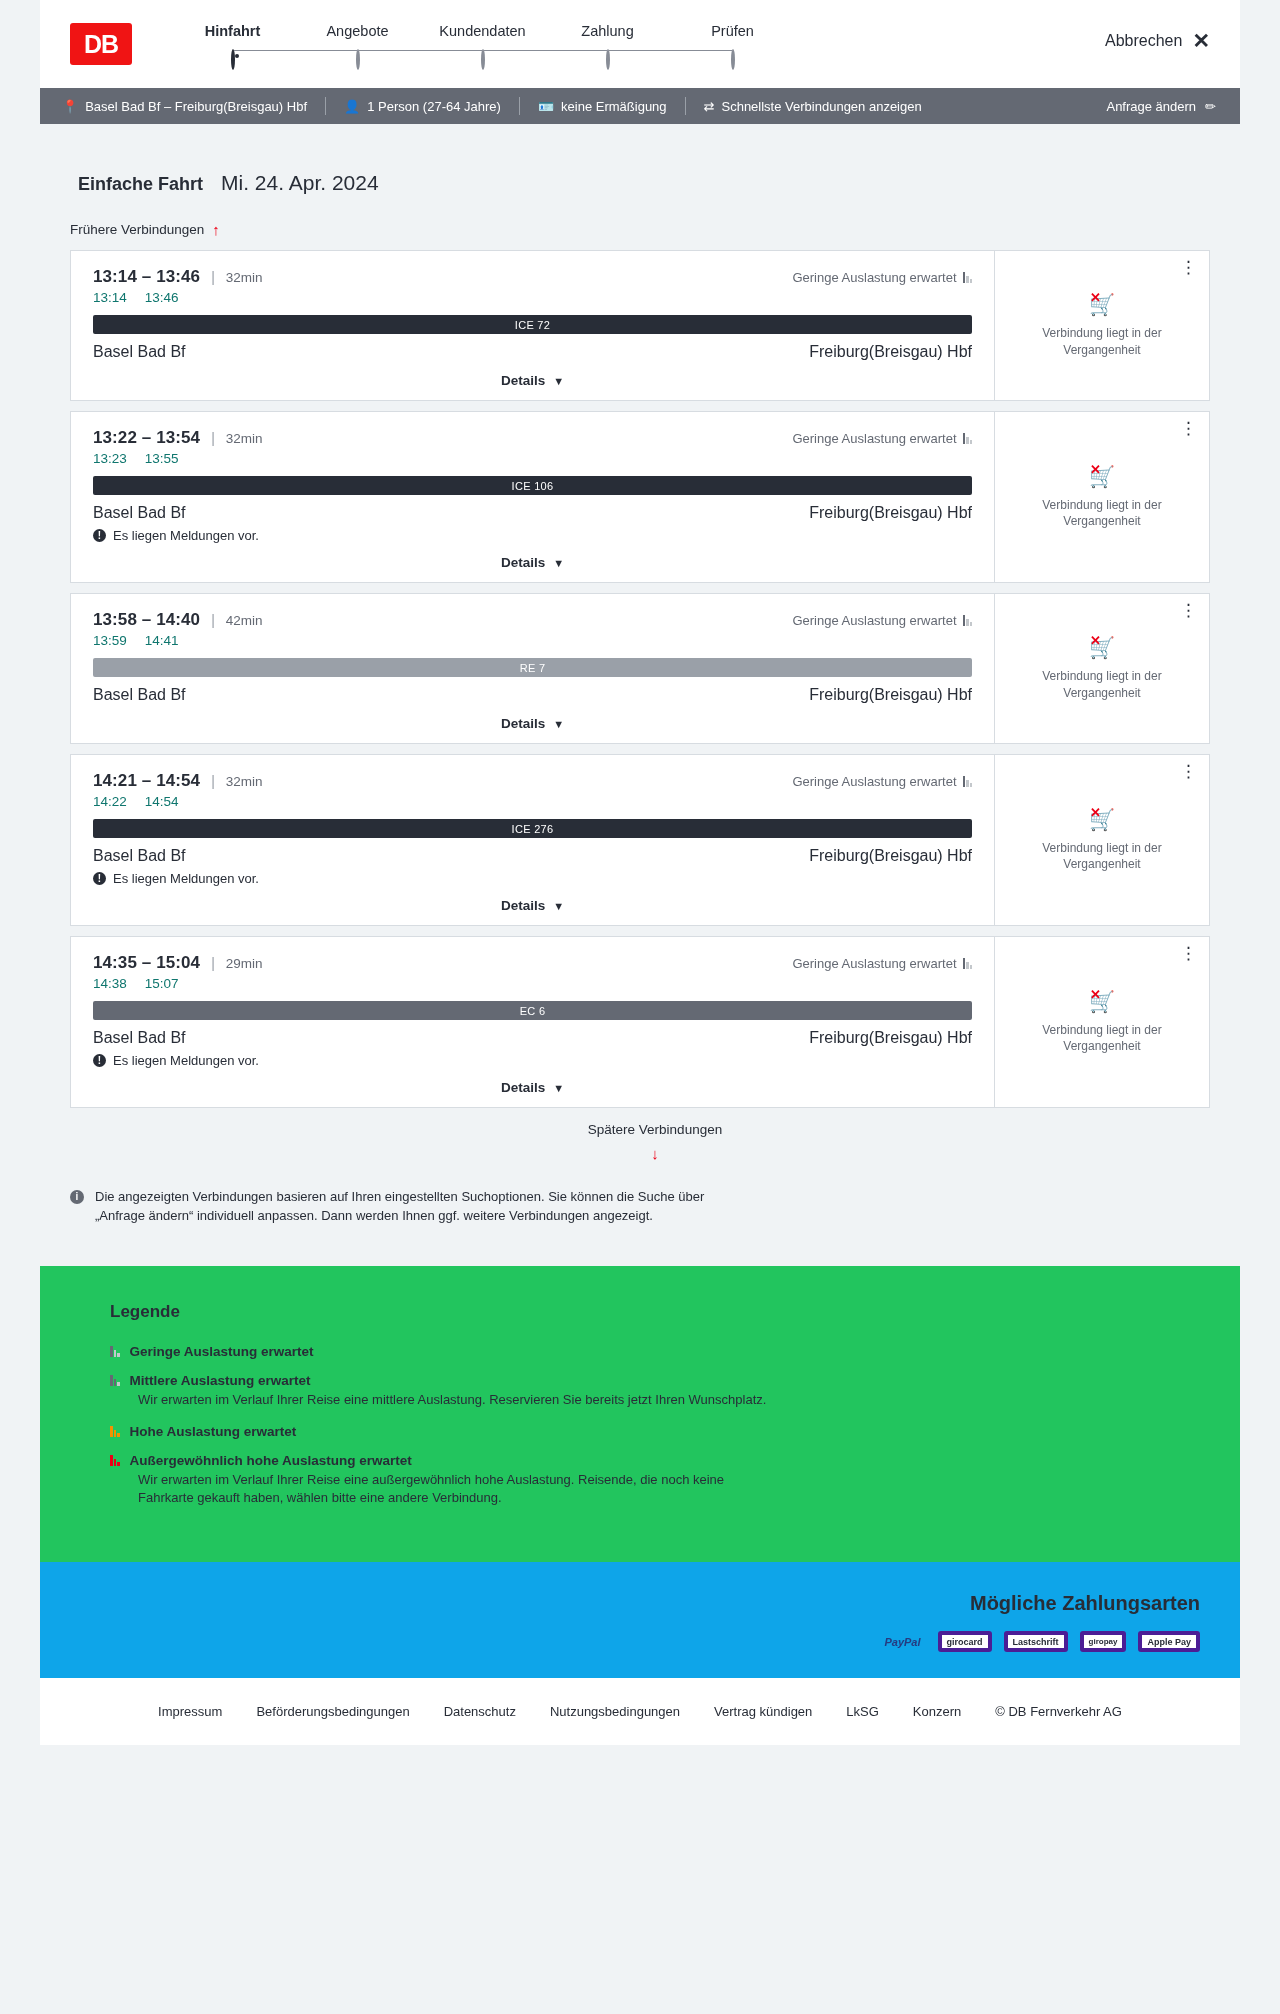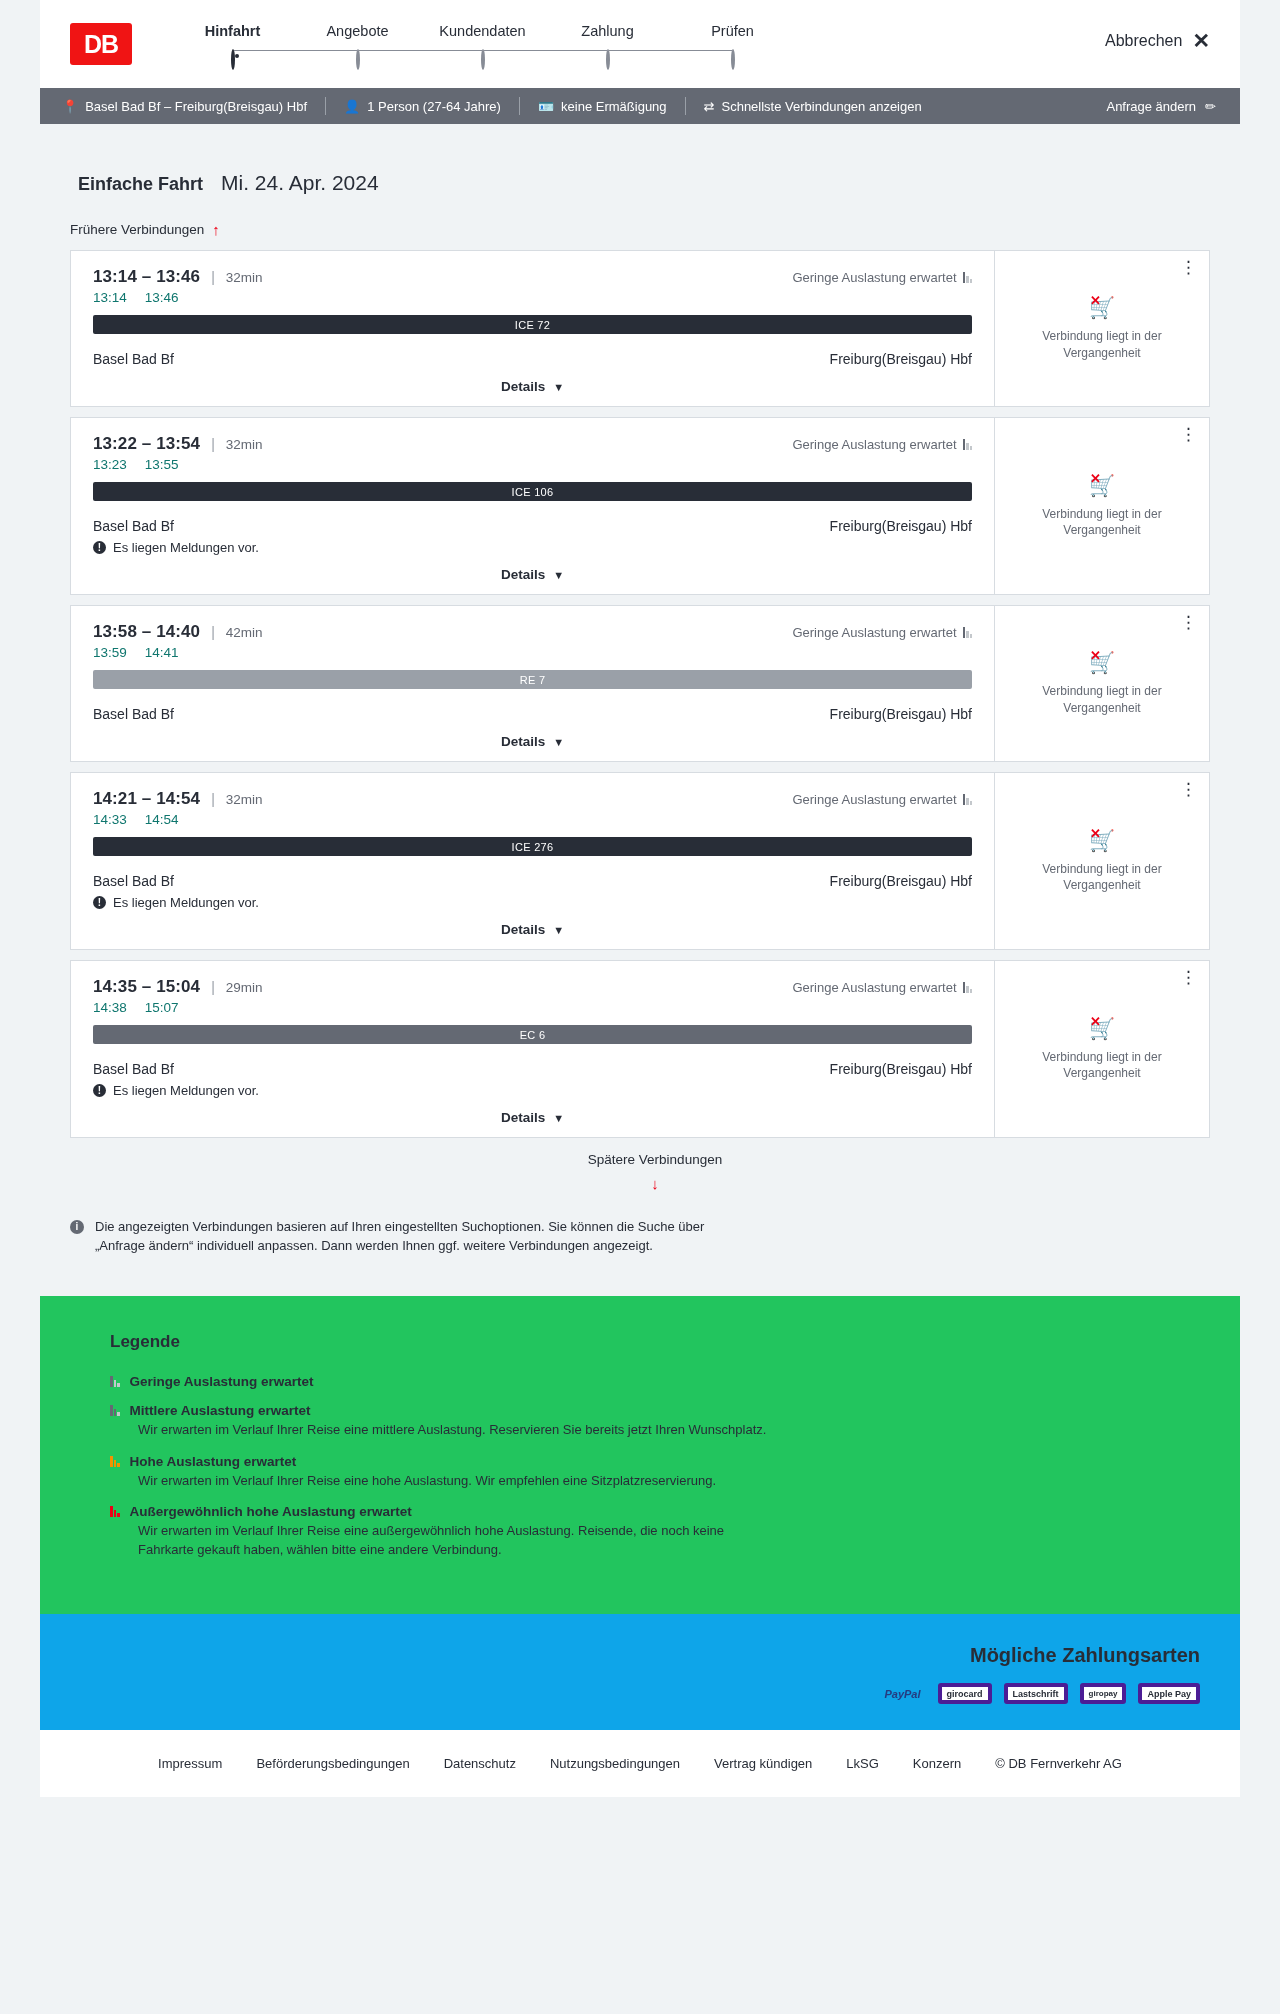--- a/index.html
+++ b/index.html
@@ -238,22 +238,22 @@
     font-size: 11px;
     font-weight: normal;
     letter-spacing: 0.3px;
   }
   .train-bar.ice { background: #282d37; }
   .train-bar.re { background: #9aa0a8; }
   .train-bar.ec { background: #646973; }
   .stations {
     display: flex;
     justify-content: space-between;
-    font-size: 14px;
-    margin-top: 17px;
+    font-size: 16px;
+    margin-top: 9px;
   }
   .msg {
     display: flex;
     align-items: center;
     gap: 7px;
     font-size: 13px;
     margin-top: 6px;
   }
   .msg-ico {
     width: 13px; height: 13px;
@@ -619,21 +619,21 @@
           <span class="util">
             <span>Geringe Auslastung erwartet</span>
             <span class="util-ico">
                 <i></i>
                 <i></i>
                 <i></i>
               </span>
           </span>
         </div>
         <div class="times-green">
-          <span>14:33</span>
+          <span>14:22</span>
           <span>14:54</span>
         </div>
         <div class="train-bar ice">ICE 276</div>
         <div class="stations">
           <span>Basel Bad Bf</span>
           <span>Freiburg(Breisgau) Hbf</span>
         </div>
         <div class="msg">
           <span class="msg-ico">!</span>
           <span>Es liegen Meldungen vor.</span>
@@ -729,21 +729,20 @@
 
     <div class="leg-item">
       <div class="leg-head">
         <span class="util-ico high">
             <i></i>
             <i></i>
             <i></i>
           </span>
         <span>Hohe Auslastung erwartet</span>
       </div>
-      <div class="leg-desc">Wir erwarten im Verlauf Ihrer Reise eine hohe Auslastung. Wir empfehlen eine Sitzplatzreservierung.</div>
     </div>
 
     <div class="leg-item">
       <div class="leg-head">
         <span class="util-ico vhigh">
             <i></i>
             <i></i>
             <i></i>
           </span>
         <span>Außergewöhnlich hohe Auslastung erwartet</span>

